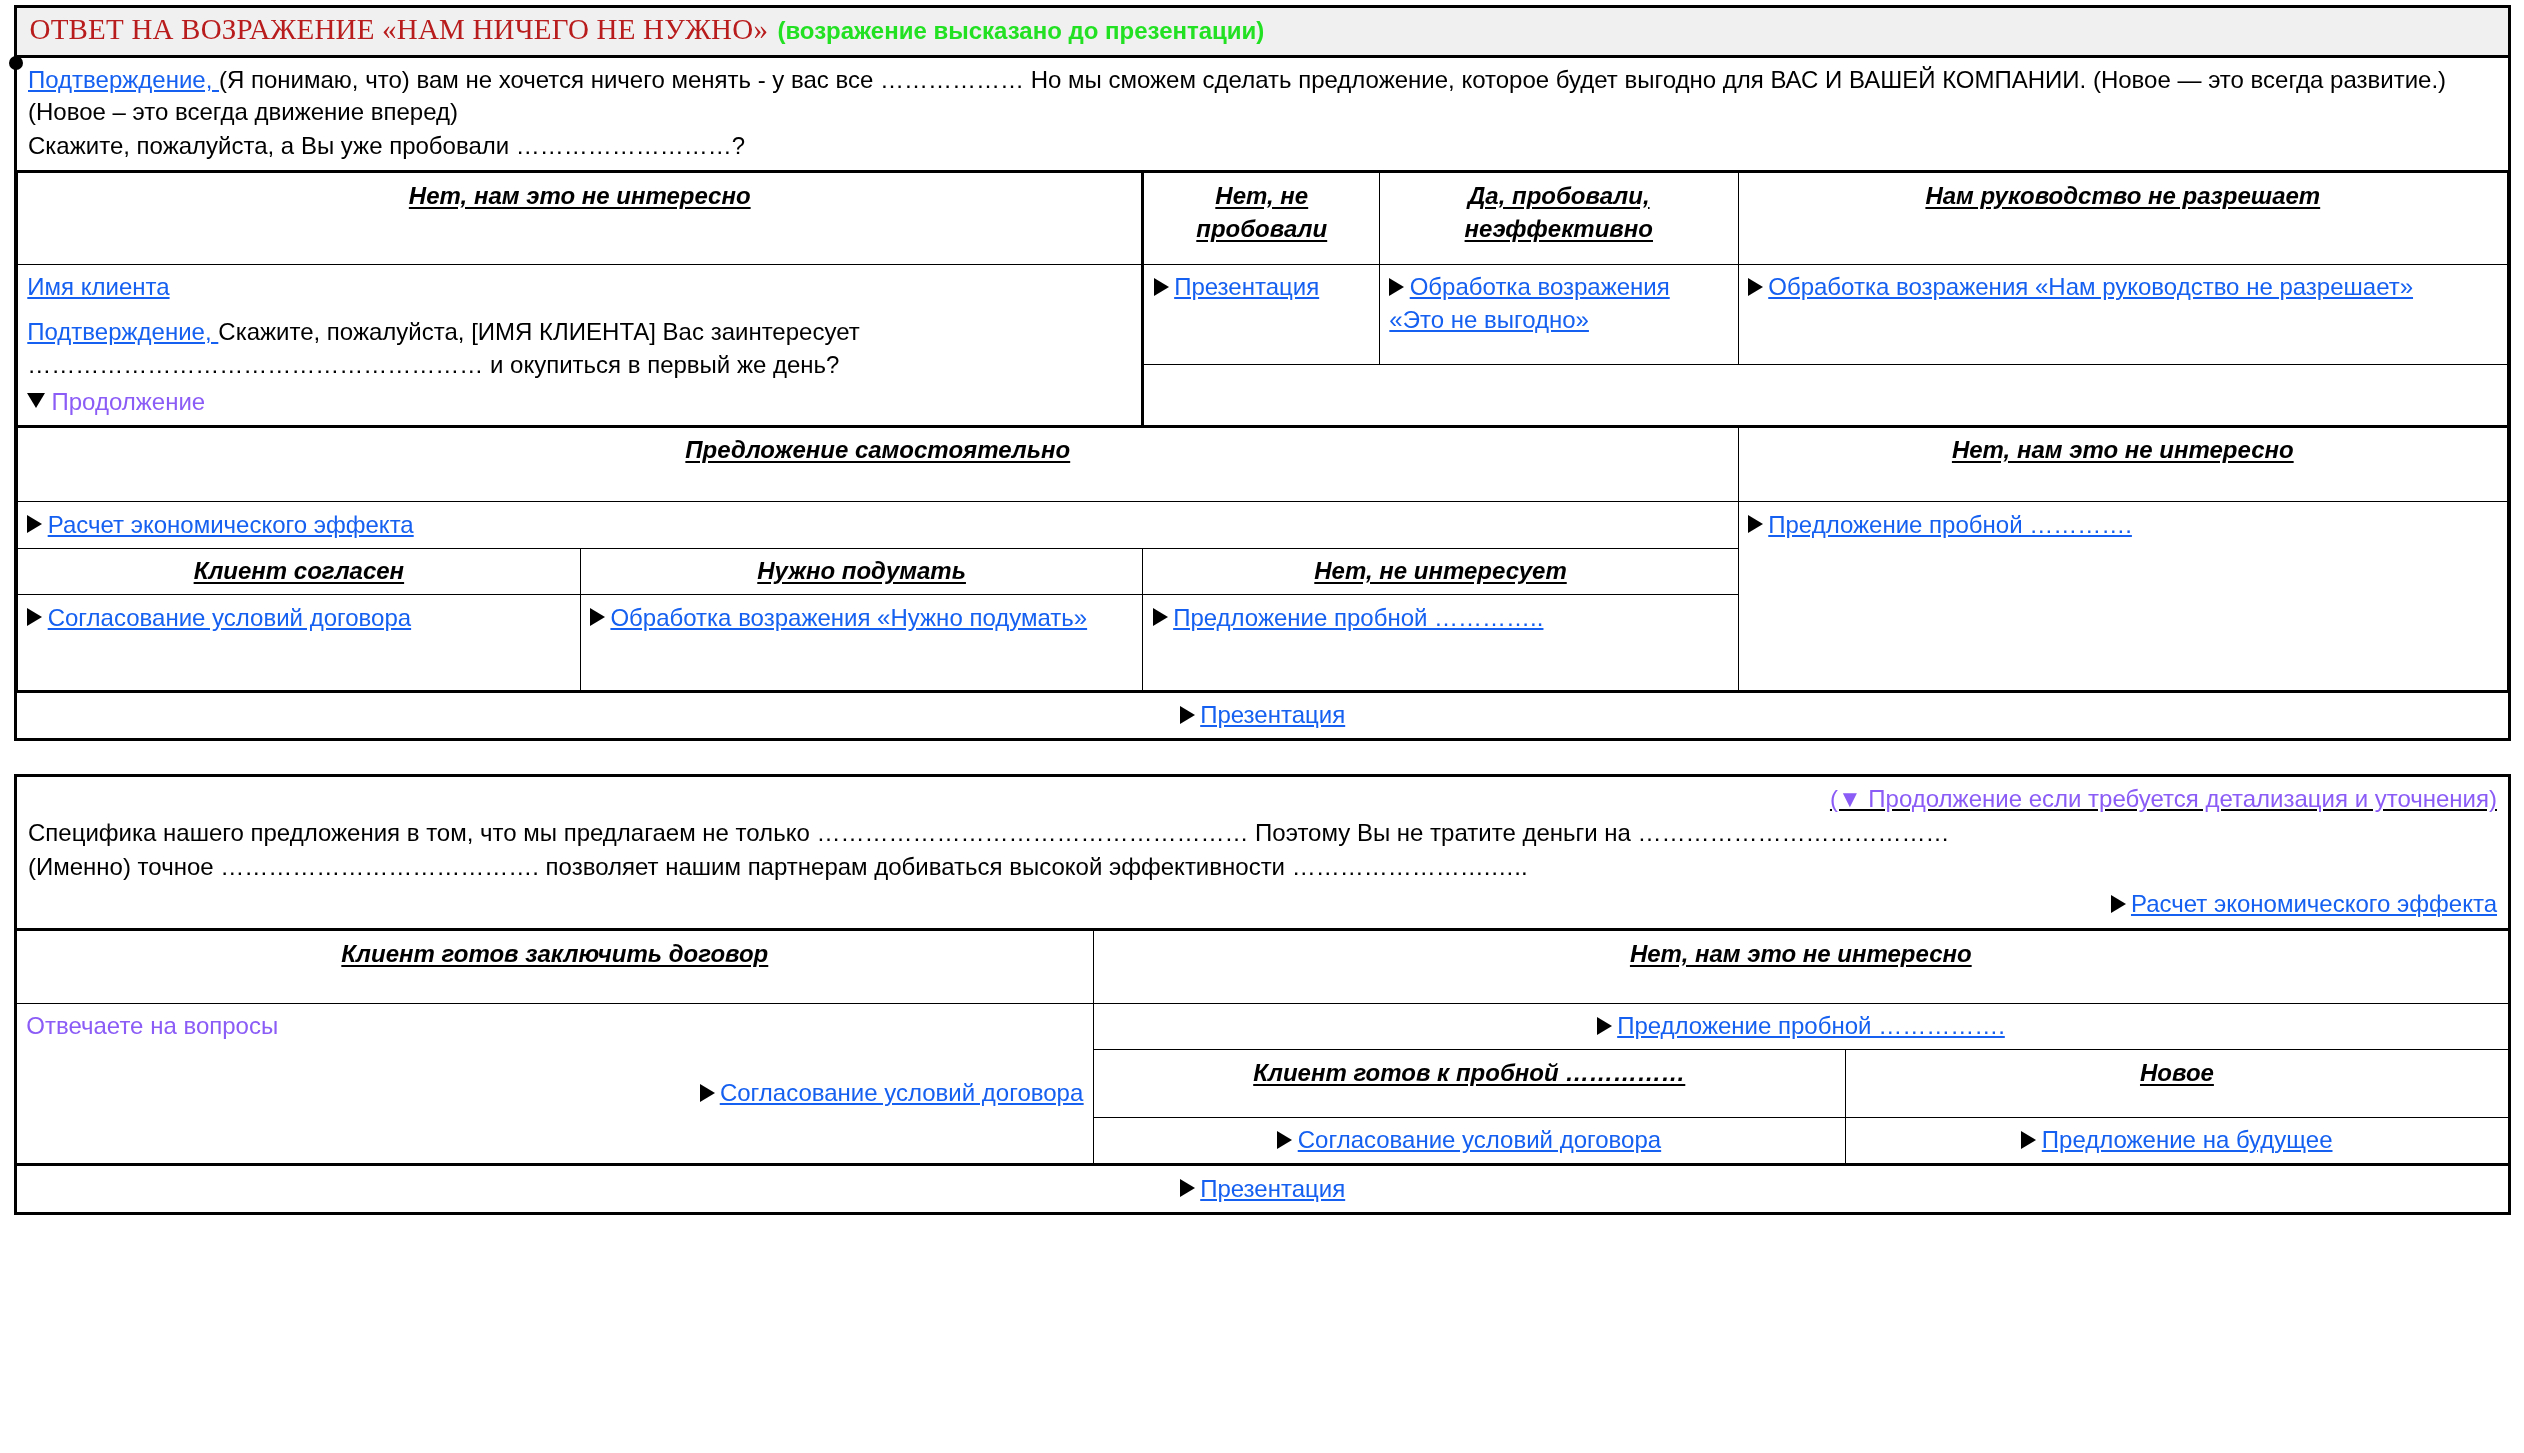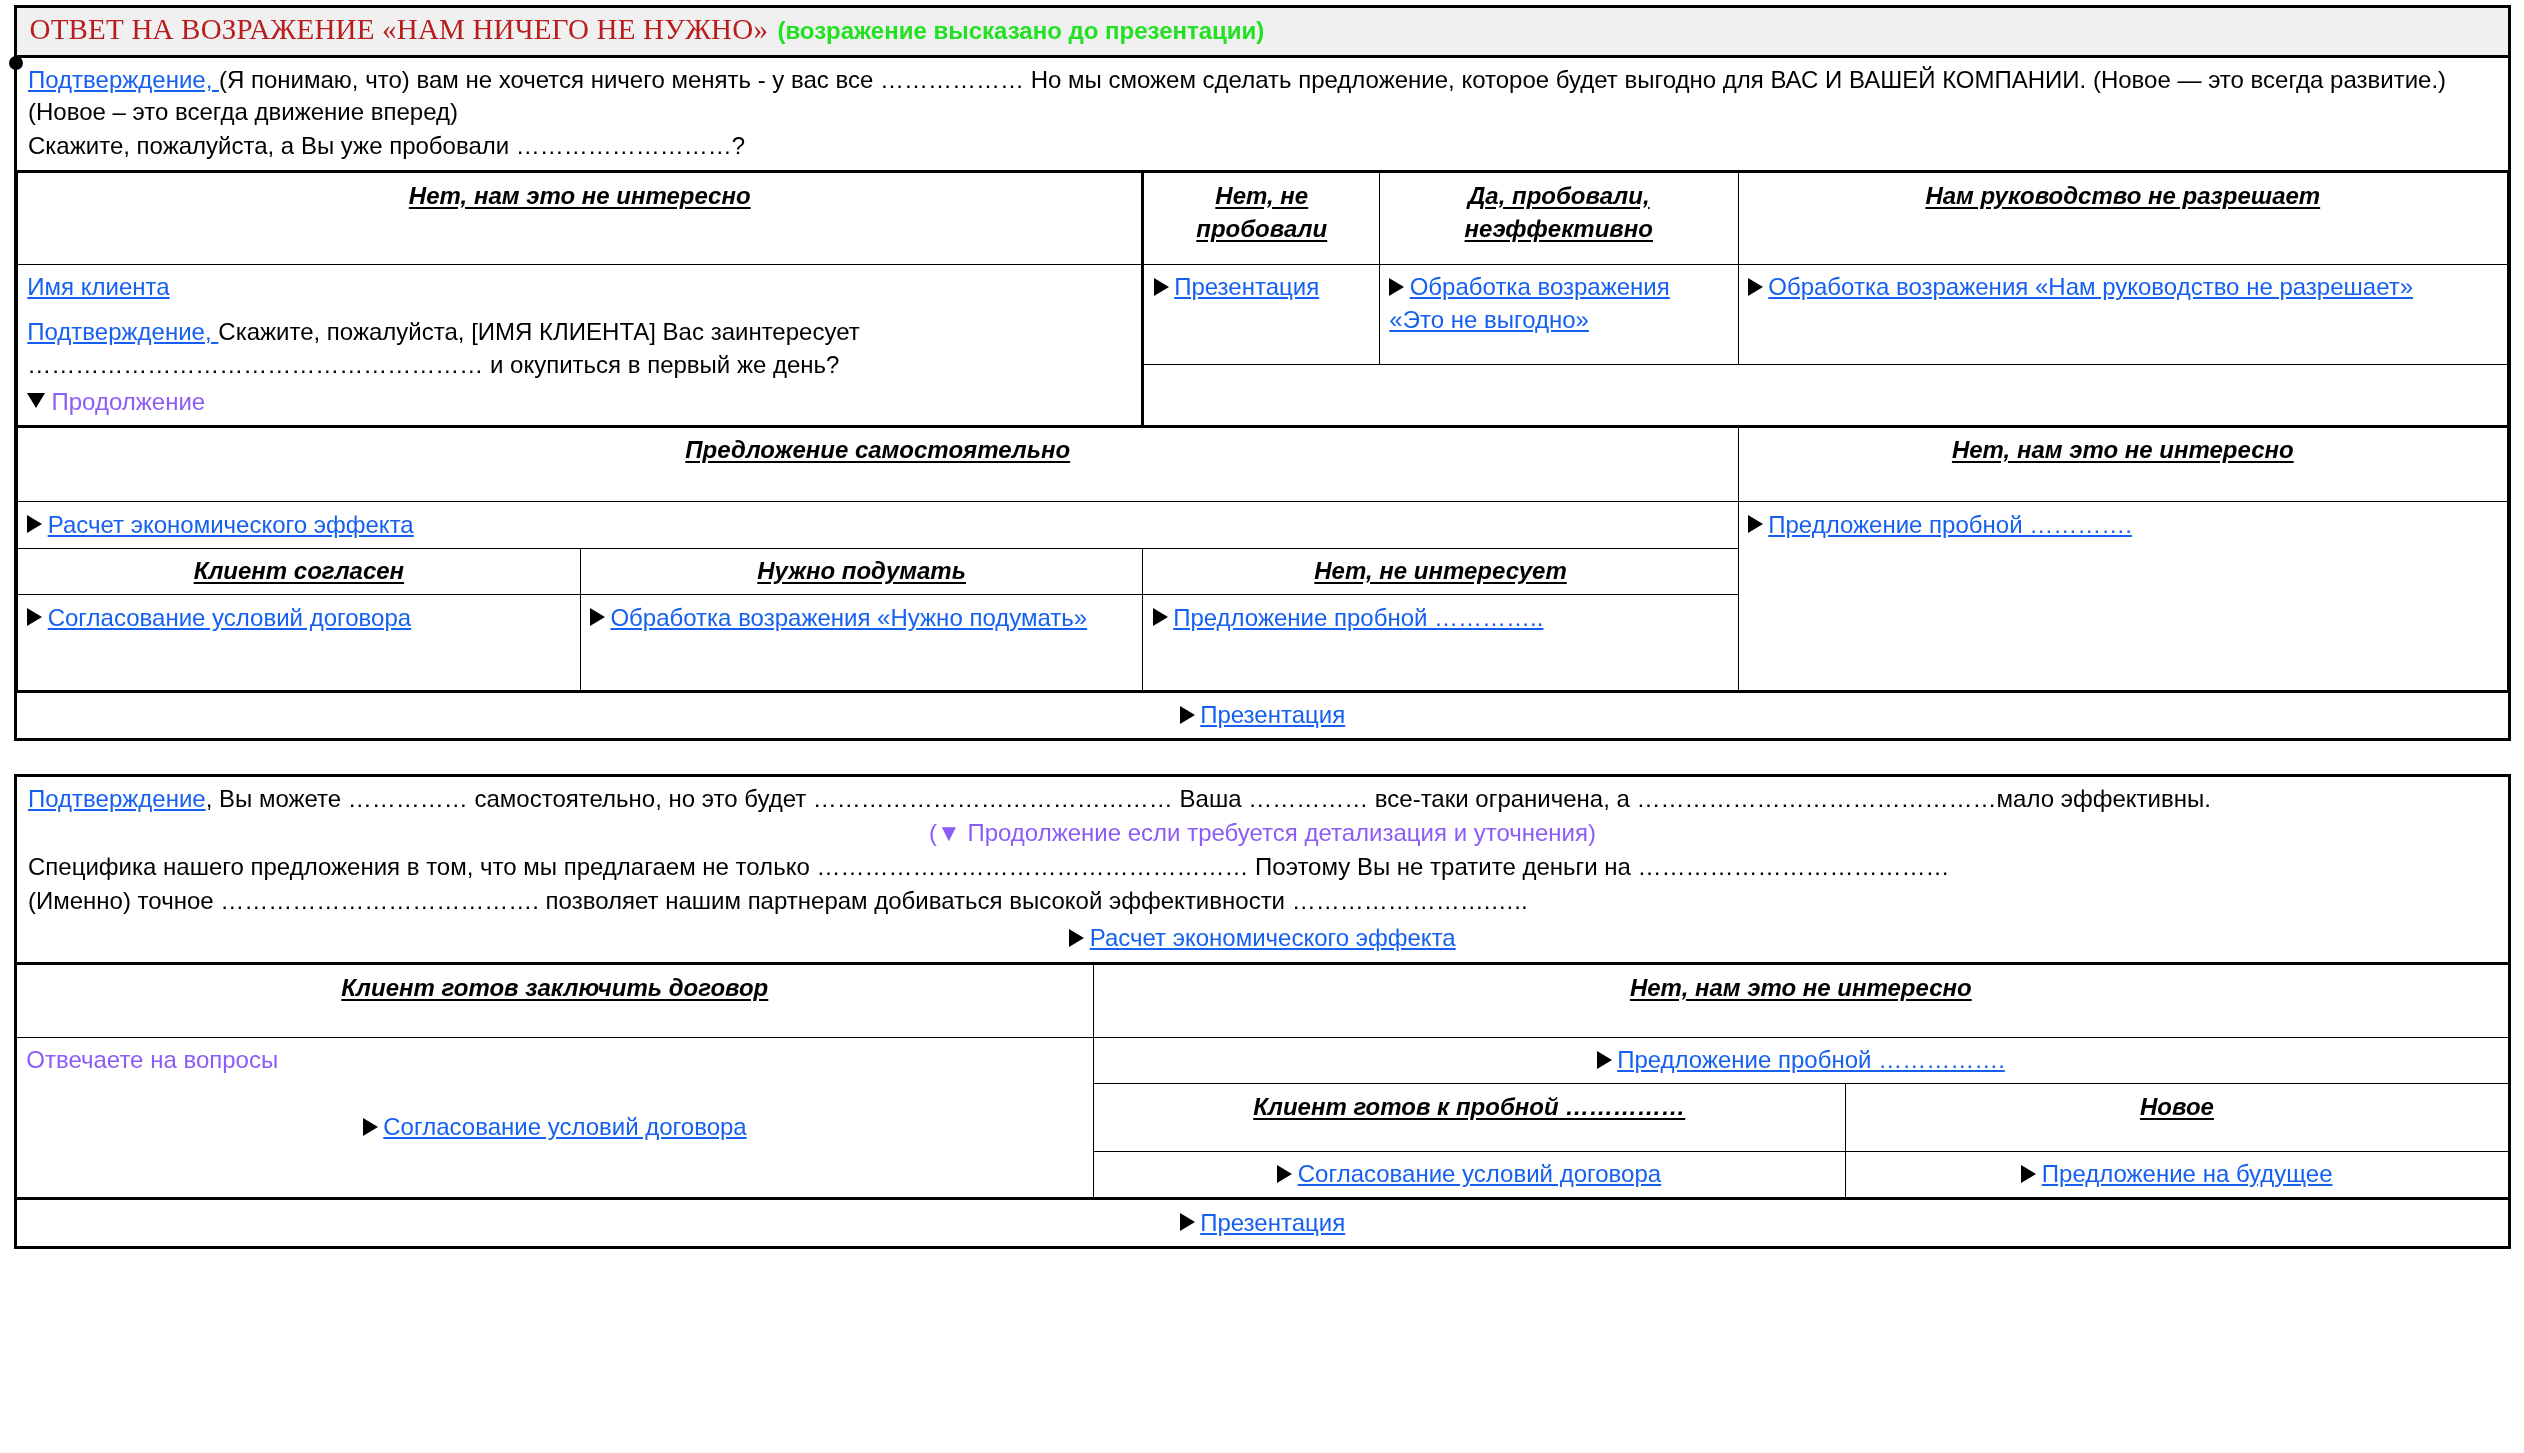--- a/index.html
+++ b/index.html
@@ -76,21 +76,21 @@
   }
   .para p { margin: 0 0 1.6px 0; }
   .para p:last-child { margin-bottom: 0; }
 
   a.lnk, .lnk {
     color: #1560f0;
     text-decoration: underline;
     text-underline-offset: 1.6px;
   }
   .green { color: #8b5cf6; }
-  .center { text-align: center; }
+  .center { text-align: right; text-decoration: underline; }
 
   
   table.grid {
     width: 100%;
     border-collapse: collapse;
     table-layout: fixed;
   }
   table.grid td {
     border: 1.9px solid #000;
     vertical-align: top;
@@ -241,21 +241,20 @@
     </tbody>
       </table>
   </div>
 
   <div class="spacer"></div>
 
   <div class="block">
 
 
     <div class="para">
-      <p><a class="lnk" href="#">Подтверждение</a><span>, Вы можете …………… самостоятельно, но это будет ……………………………………… Ваша …………… все-таки ограничена, а ………………………………………мало эффективны.</span></p>
       <p class="center"><span class="green">(▼ Продолжение если требуется детализация и уточнения)</span></p>
       <p>Специфика нашего предложения в том, что мы предлагаем не только ……………………………………………… Поэтому Вы не тратите деньги на …………………………………</p>
       <p>(Именно) точное …………………………………. позволяет нашим партнерам добиваться высокой эффективности …………………….…..</p>
       <p class="center" style="margin-top:4.7px"><span class="tri"></span><a class="lnk" href="#">Расчет экономического эффекта</a></p>
     </div>
 
     <table class="grid">
       <colgroup>
         <col style="width:43.2%">
           <col style="width:30.2%">

